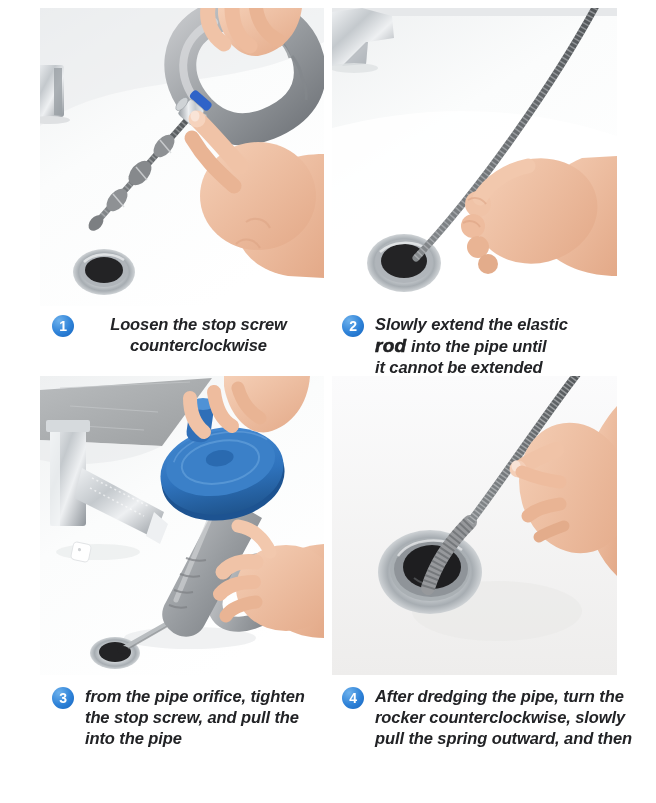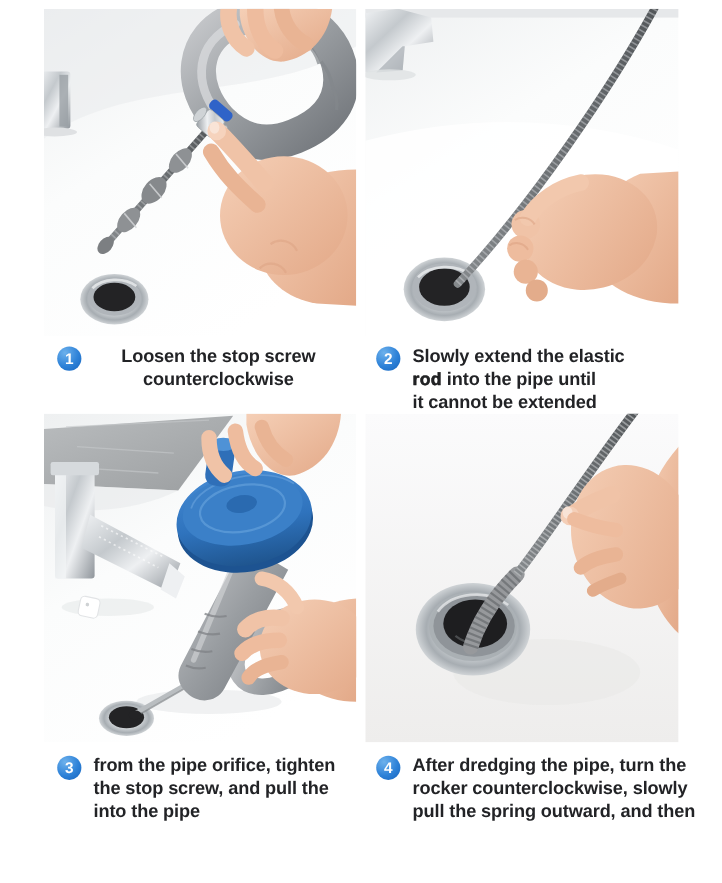--- a/index.html
+++ b/index.html
@@ -20,23 +20,23 @@
   }
   #cap1{left:52px;top:314px;width:274px;}
   #cap2{left:342px;top:314px;width:302px;}
   #cap3{left:52px;top:686px;width:286px;}
   #cap4{left:342px;top:686px;width:312px;}
   .badge{
     flex:none;width:22px;height:22px;margin-top:1px;border-radius:50%;
     background:radial-gradient(circle at 32% 26%, #6db1ec 0%, #2e82d8 55%, #1563bd 100%);
     color:#ffffff;font-size:14px;font-weight:700;line-height:22px;text-align:center;
   }
-  .cap-text{flex:1;}
+  .cap-text{flex:1;font-style:italic;}
   #cap1 .cap-text{text-align:center;padding-right:14px;}
-  .cap-text .b{font-weight:800;font-size:16px;letter-spacing:.3px;text-align:right;-webkit-text-stroke:.5px #111;}
+  .cap-text .b{font-weight:800;font-size:19px;letter-spacing:.3px;text-align:right;-webkit-text-stroke:.5px #111;}
 </style>
 </head>
 <body>
 
 <div class="sheet">
 
   <svg width="0" height="0" style="position:absolute" aria-hidden="true">
     <defs>
       <linearGradient id="cr" x1="0" y1="0" x2="1" y2="1">
         <stop offset="0" stop-color="#f0f2f4"></stop>

